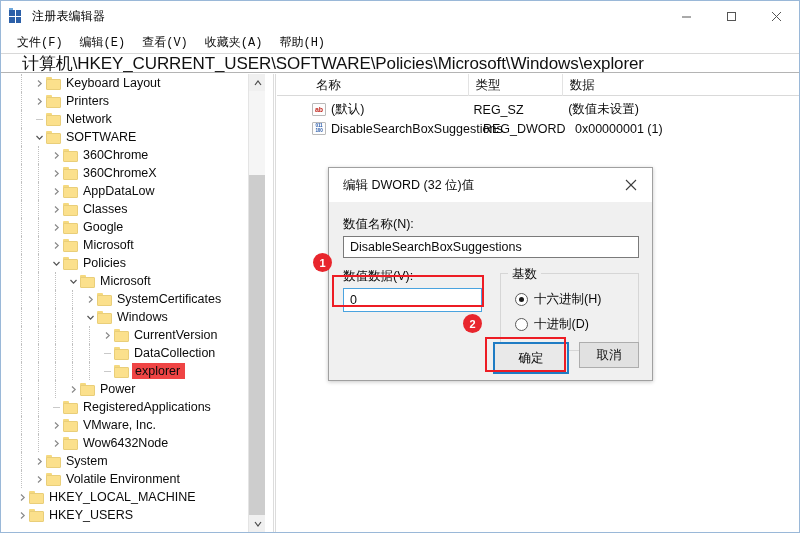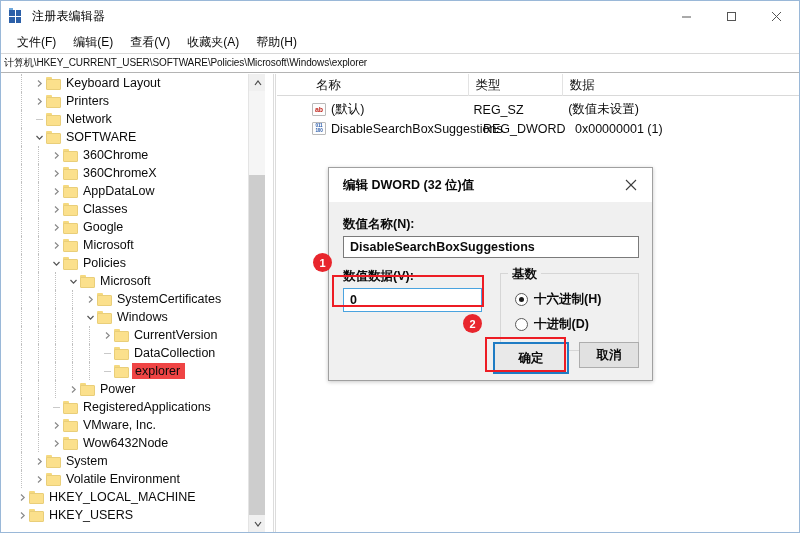--- a/index.html
+++ b/index.html
@@ -48,33 +48,33 @@
     color: #4a4a4a;
   }
   .wcbtn svg { display:block; }
 
   
   .menubar {
     position: absolute; left: 0; top: 30px; width: 798px; height: 22px;
     background: #ffffff; display: flex; align-items: center; padding-left: 8px;
   }
   .menuitem {
-    font-size: 12px; color: #0a0a0a; padding: 2px 9px 2px 8px; white-space: nowrap;
+    font-size: 12px; color: #0a0a0a; padding: 2px 9px 2px 8px; white-space: nowrap; font-family: Liberation Mono, monospace;
   }
 
   
   .addressbar {
     position: absolute; left: 0; top: 52px; width: 798px; height: 20px;
     background: #ffffff;
     border-top: 1px solid #d8d8d8;
     border-bottom: 1px solid #b4b4b4;
     display: flex; align-items: center;
   }
   .addresstext {
-    font-size: 10px; color: #101010; padding-left: 3px; white-space: nowrap;
+    font-size: 17px; color: #101010; padding-left: 21px; white-space: nowrap;
     letter-spacing: -0.1px;
   }
 
   
   .content {
     position: absolute; left: 0; top: 73px; width: 798px; height: 458px;
     background: #ffffff;
   }
   .treepane {
     position: absolute; left: 0; top: 0; width: 264px; height: 458px;
@@ -180,21 +180,20 @@
     display:flex; flex-direction:column; align-items:center; justify-content:center;
     color:#2457a8; font-size:4.6px; font-weight:bold; line-height:4.8px; letter-spacing:-0.2px;
   }
 
   
   .dlg {
     position: absolute; left: 327px; top: 166px; width: 325px; height: 214px;
     background: #f0f0f0;
     border: 1px solid #a0a0a0;
     box-shadow: 0 1px 4px rgba(0,0,0,.22);
-    font-weight: bold;
   }
   .dlg-title {
     position:absolute; left:0; top:0; width:323px; height:34px;
     background:#ffffff; display:flex; align-items:center;
   }
   .dlg-title-text {
     font-size:12.5px; color:#0a0a0a; padding-left:14px;
   }
   .dlg-close {
     position:absolute; right:0; top:0; width:42px; height:34px;

